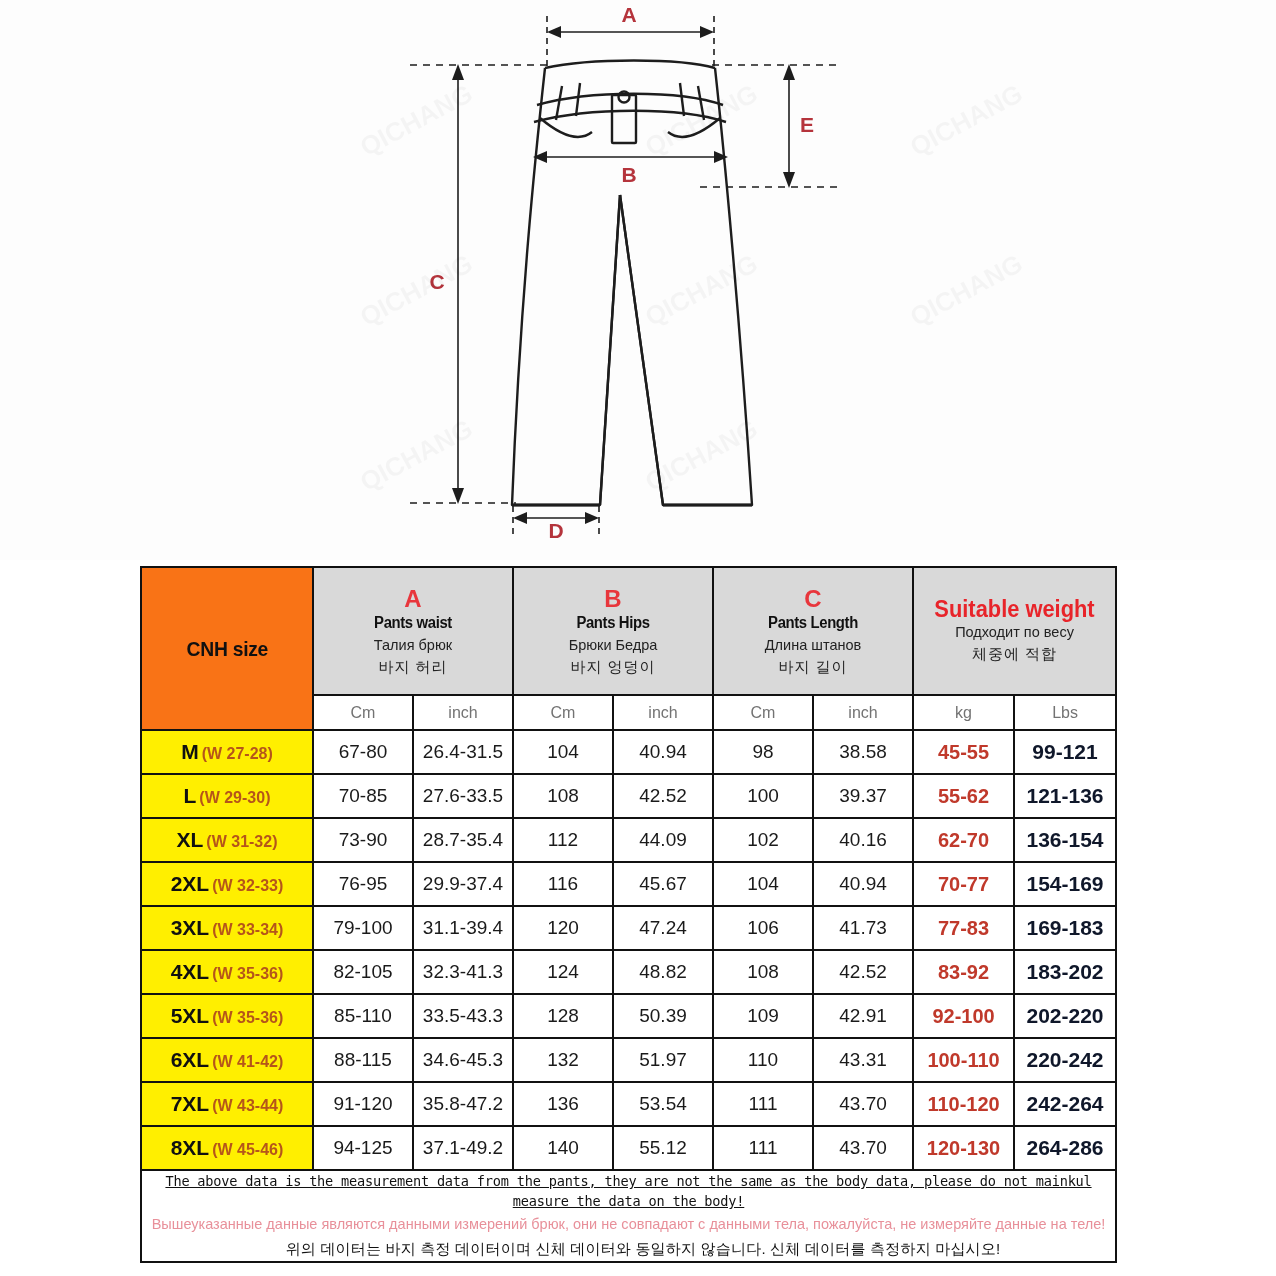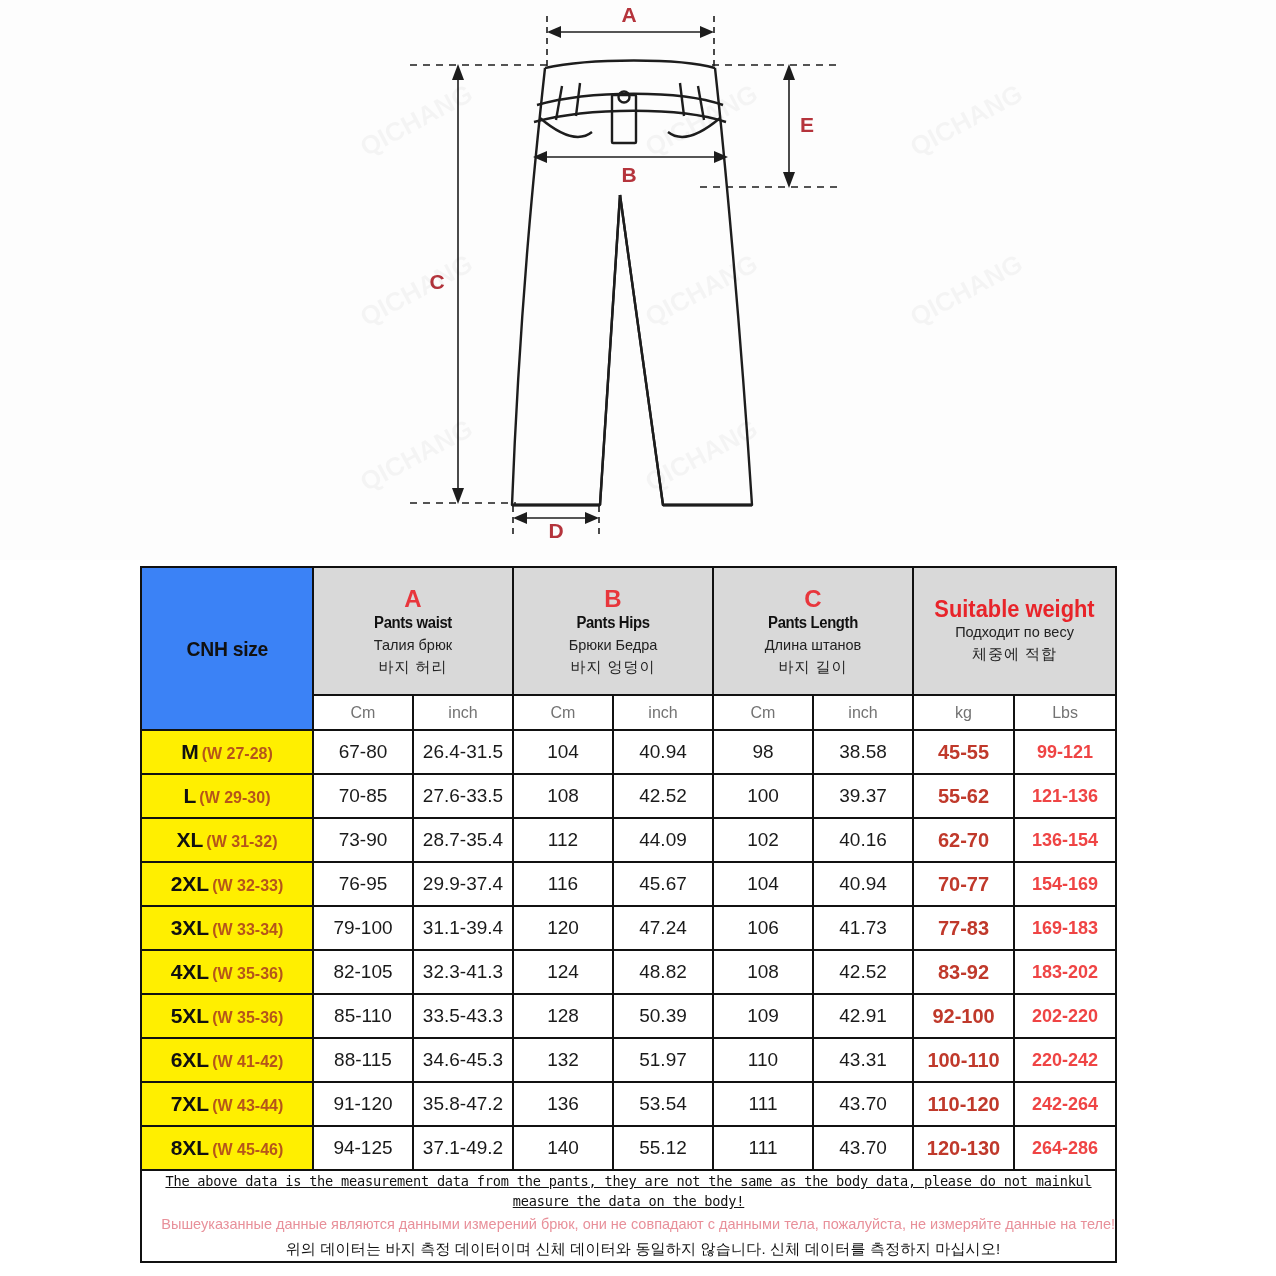--- a/index.html
+++ b/index.html
@@ -44,21 +44,21 @@
     text-align: center;
     vertical-align: middle;
   }
 
   
   .hdr-group {
     background: #d9d9d9;
     height: 128px;
   }
   .hdr-corner {
-    background: #3b82f6;
+    background: #f97316;
   }
   .cnh-size {
     font-size: 21px;
     font-weight: bold;
     letter-spacing: -0.3px;
     color: #111;
     font-family: "Liberation Sans", sans-serif;
     transform: scaleX(0.92);
     display: inline-block;
   }
@@ -135,23 +135,23 @@
     color: #b5551a;
     margin-left: 3px;
   }
   td.kg-cell {
     color: #c0392b;
     font-weight: bold;
     font-size: 20px;
     margin-top: 44px;
   }
   td.lbs-cell {
-    color: #ef4444;
-    font-weight: bold;
-    font-size: 18px;
+    color: #0f172a;
+    font-weight: bold;
+    font-size: 21px;
   }
 
   
   td.note-cell {
     padding: 7px 10px 8px 10px;
     text-align: center;
     background: #fff;
   }
   .note-en {
     font-family: "DejaVu Sans Mono", monospace;
@@ -160,21 +160,20 @@
     line-height: 1.5;
     letter-spacing: -0.2px;
     white-space: normal;
     text-decoration: underline;
   }
   .note-ru {
     font-size: 14.5px;
     color: #e8909a;
     line-height: 1.5;
     margin-top: 2px;
-    text-align: right;
   }
   .note-ko {
     font-size: 15px;
     color: #111;
     line-height: 1.6;
     margin-top: 1px;
     letter-spacing: 0.2px;
     padding-left: 29px;
   }
 

